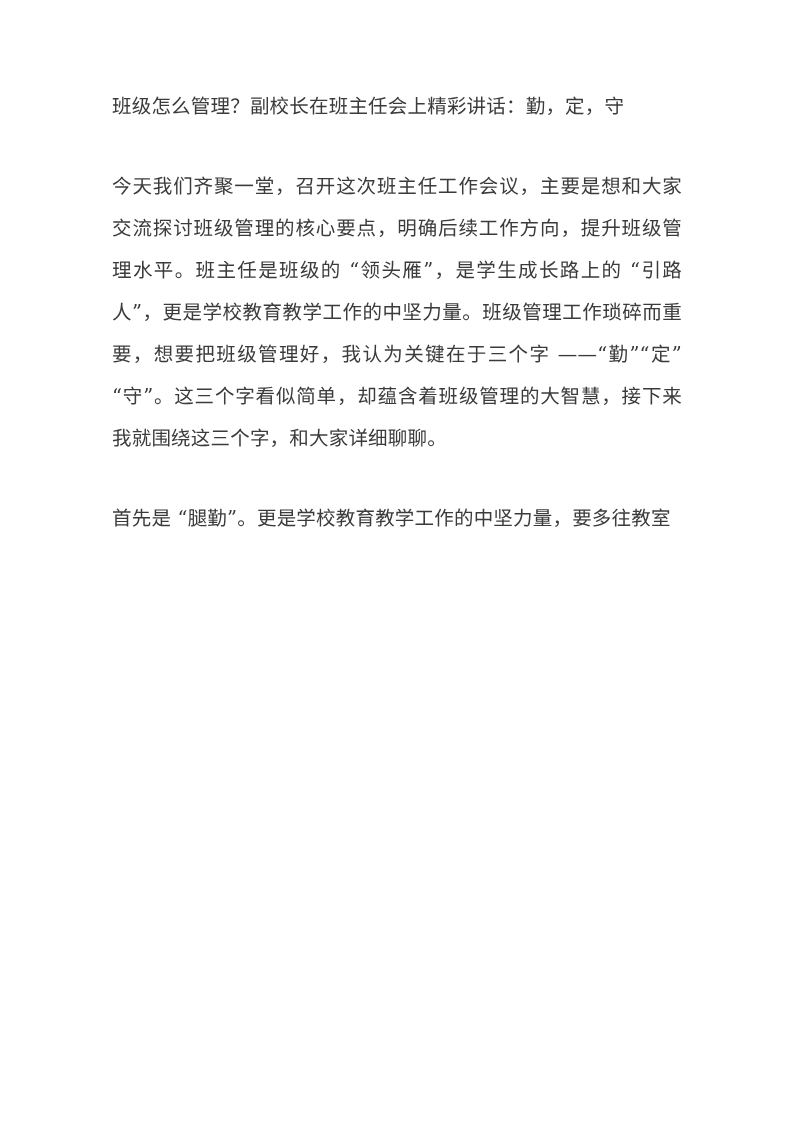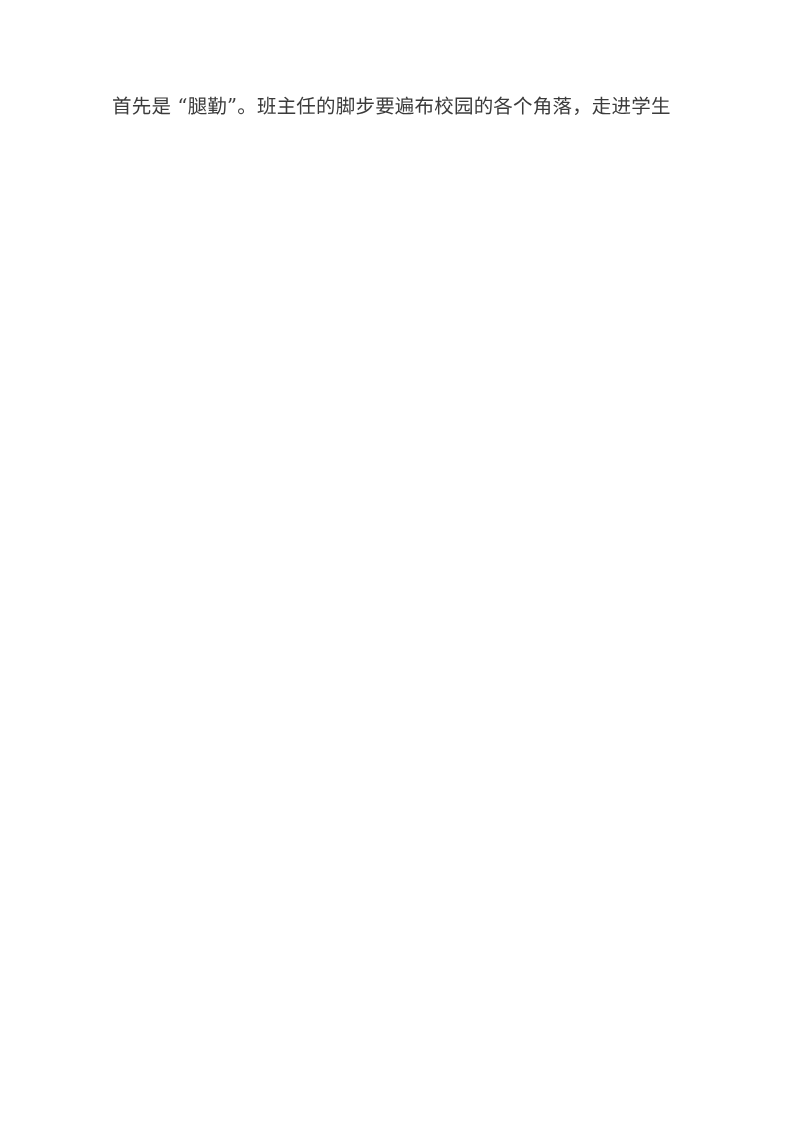--- a/index.html
+++ b/index.html
@@ -49,23 +49,25 @@
     margin-bottom: 0;
   }
 </style>
 </head>
 <body>
 
 <div id="page">
 
   <div id="doc-body">
 
+    <p class="para short">班级怎么管理？副校长在班主任会上精彩讲话：勤，定，守</p>
 
 
 
+    <p class="para">今天我们齐聚一堂，召开这次班主任工作会议，主要是想和大家交流探讨班级管理的核心要点，明确后续工作方向，提升班级管理水平。班主任是班级的 “领头雁”，是学生成长路上的 “引路人”，更是学校教育教学工作的中坚力量。班级管理工作琐碎而重要，想要把班级管理好，我认为关键在于三个字 ——“勤”“定”“守”。这三个字看似简单，却蕴含着班级管理的大智慧，接下来我就围绕这三个字，和大家详细聊聊。</p>
 
 
 
-    <p class="para">首先是 “腿勤”。班主任的脚步要遍布校园的各个角落，走进学生</p>
+    <p class="para">首先是 “腿勤”。更是学校教育教学工作的中坚力量，要多往教室</p>
 
   </div>
 
 </div>
 
 </body></html>

